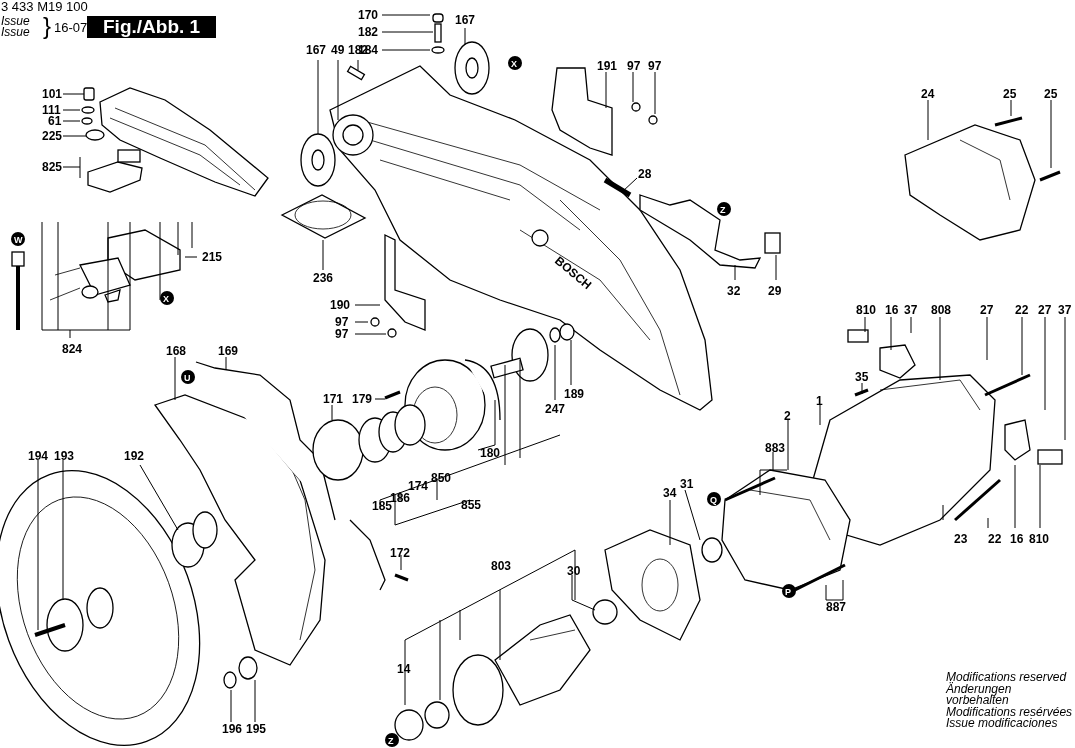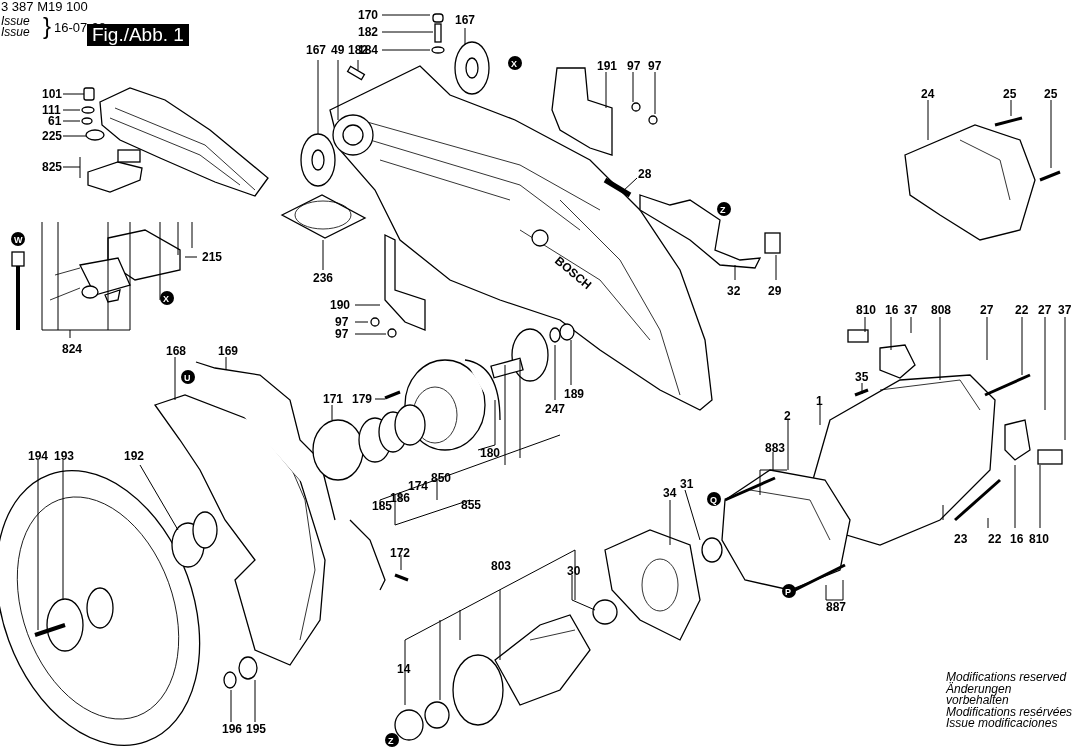--- a/index.html
+++ b/index.html
@@ -3,34 +3,34 @@
 <meta charset="utf-8">
 <style>
   html,body{margin:0;padding:0;background:#fff;}
   body{width:1075px;height:748px;position:relative;overflow:hidden;
        font-family:"Liberation Sans",sans-serif;color:#000;}
   .hdr-part{position:absolute;left:1px;top:0px;font-size:13px;line-height:14px;}
   .hdr-issue{position:absolute;left:1px;top:16px;font-size:12px;line-height:11px;font-style:italic;}
   .hdr-brace{position:absolute;left:43px;top:14px;font-size:24px;line-height:24px;}
   .hdr-date{position:absolute;left:54px;top:20px;font-size:13px;}
   .hdr-fig{position:absolute;left:87px;top:16px;background:#000;color:#fff;
-           font-weight:normal;font-size:19px;line-height:22px;padding:0 5px;margin-top:8px;}
+           font-weight:bold;font-size:19px;line-height:22px;padding:0 16px;}
   .mods{position:absolute;left:946px;top:672px;font-size:12px;line-height:11.5px;font-style:italic;}
   svg{position:absolute;left:0;top:0;}
   .lbl{font-family:"Liberation Sans",sans-serif;font-weight:bold;font-size:12px;fill:#000;}
   .ln{stroke:#000;stroke-width:1;fill:none;}
   .pt{stroke:#000;stroke-width:1.3;fill:#fff;}
   .pt2{stroke:#000;stroke-width:0.8;fill:none;}
   .mk{fill:#000;}
   .mkt{fill:#fff;font-family:"Liberation Sans",sans-serif;font-weight:bold;font-size:9px;}
 </style>
 </head>
 <body>
 
-<div class="hdr-part">3 387 M19 100</div>
+<div class="hdr-part">3 433 M19 100</div>
 <div class="hdr-issue">
   <div>Issue</div>
   <div>Issue</div>
 </div>
 <div class="hdr-brace">}</div>
 <div class="hdr-date">16-07-28</div>
 <div class="hdr-fig">Fig./Abb. 1</div>
 
 <div class="mods">
   <div>Modifications reserved</div>

